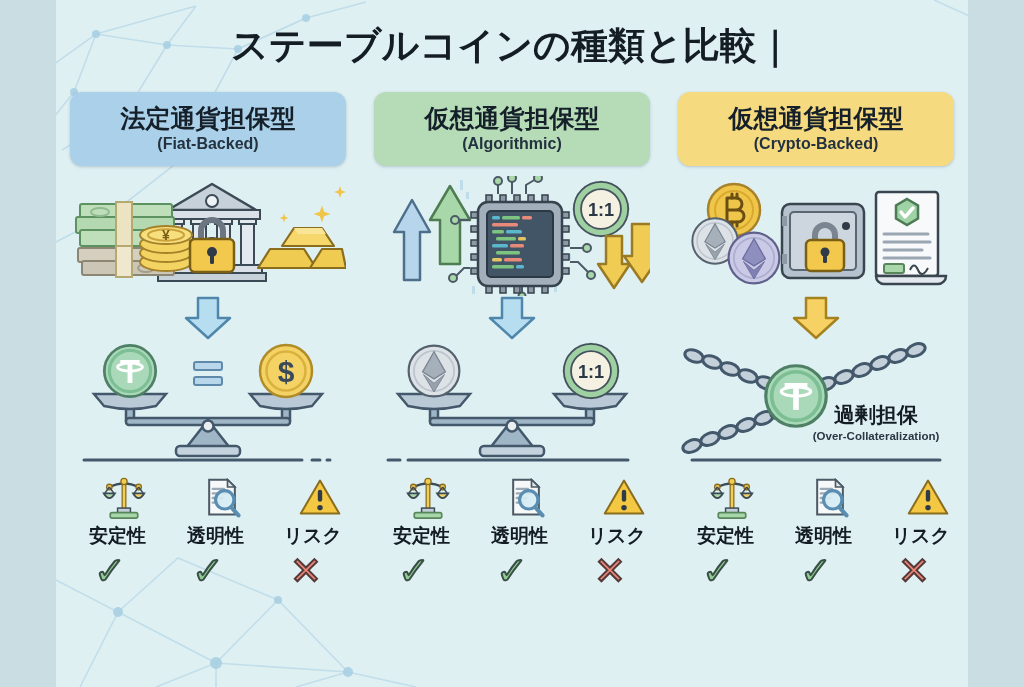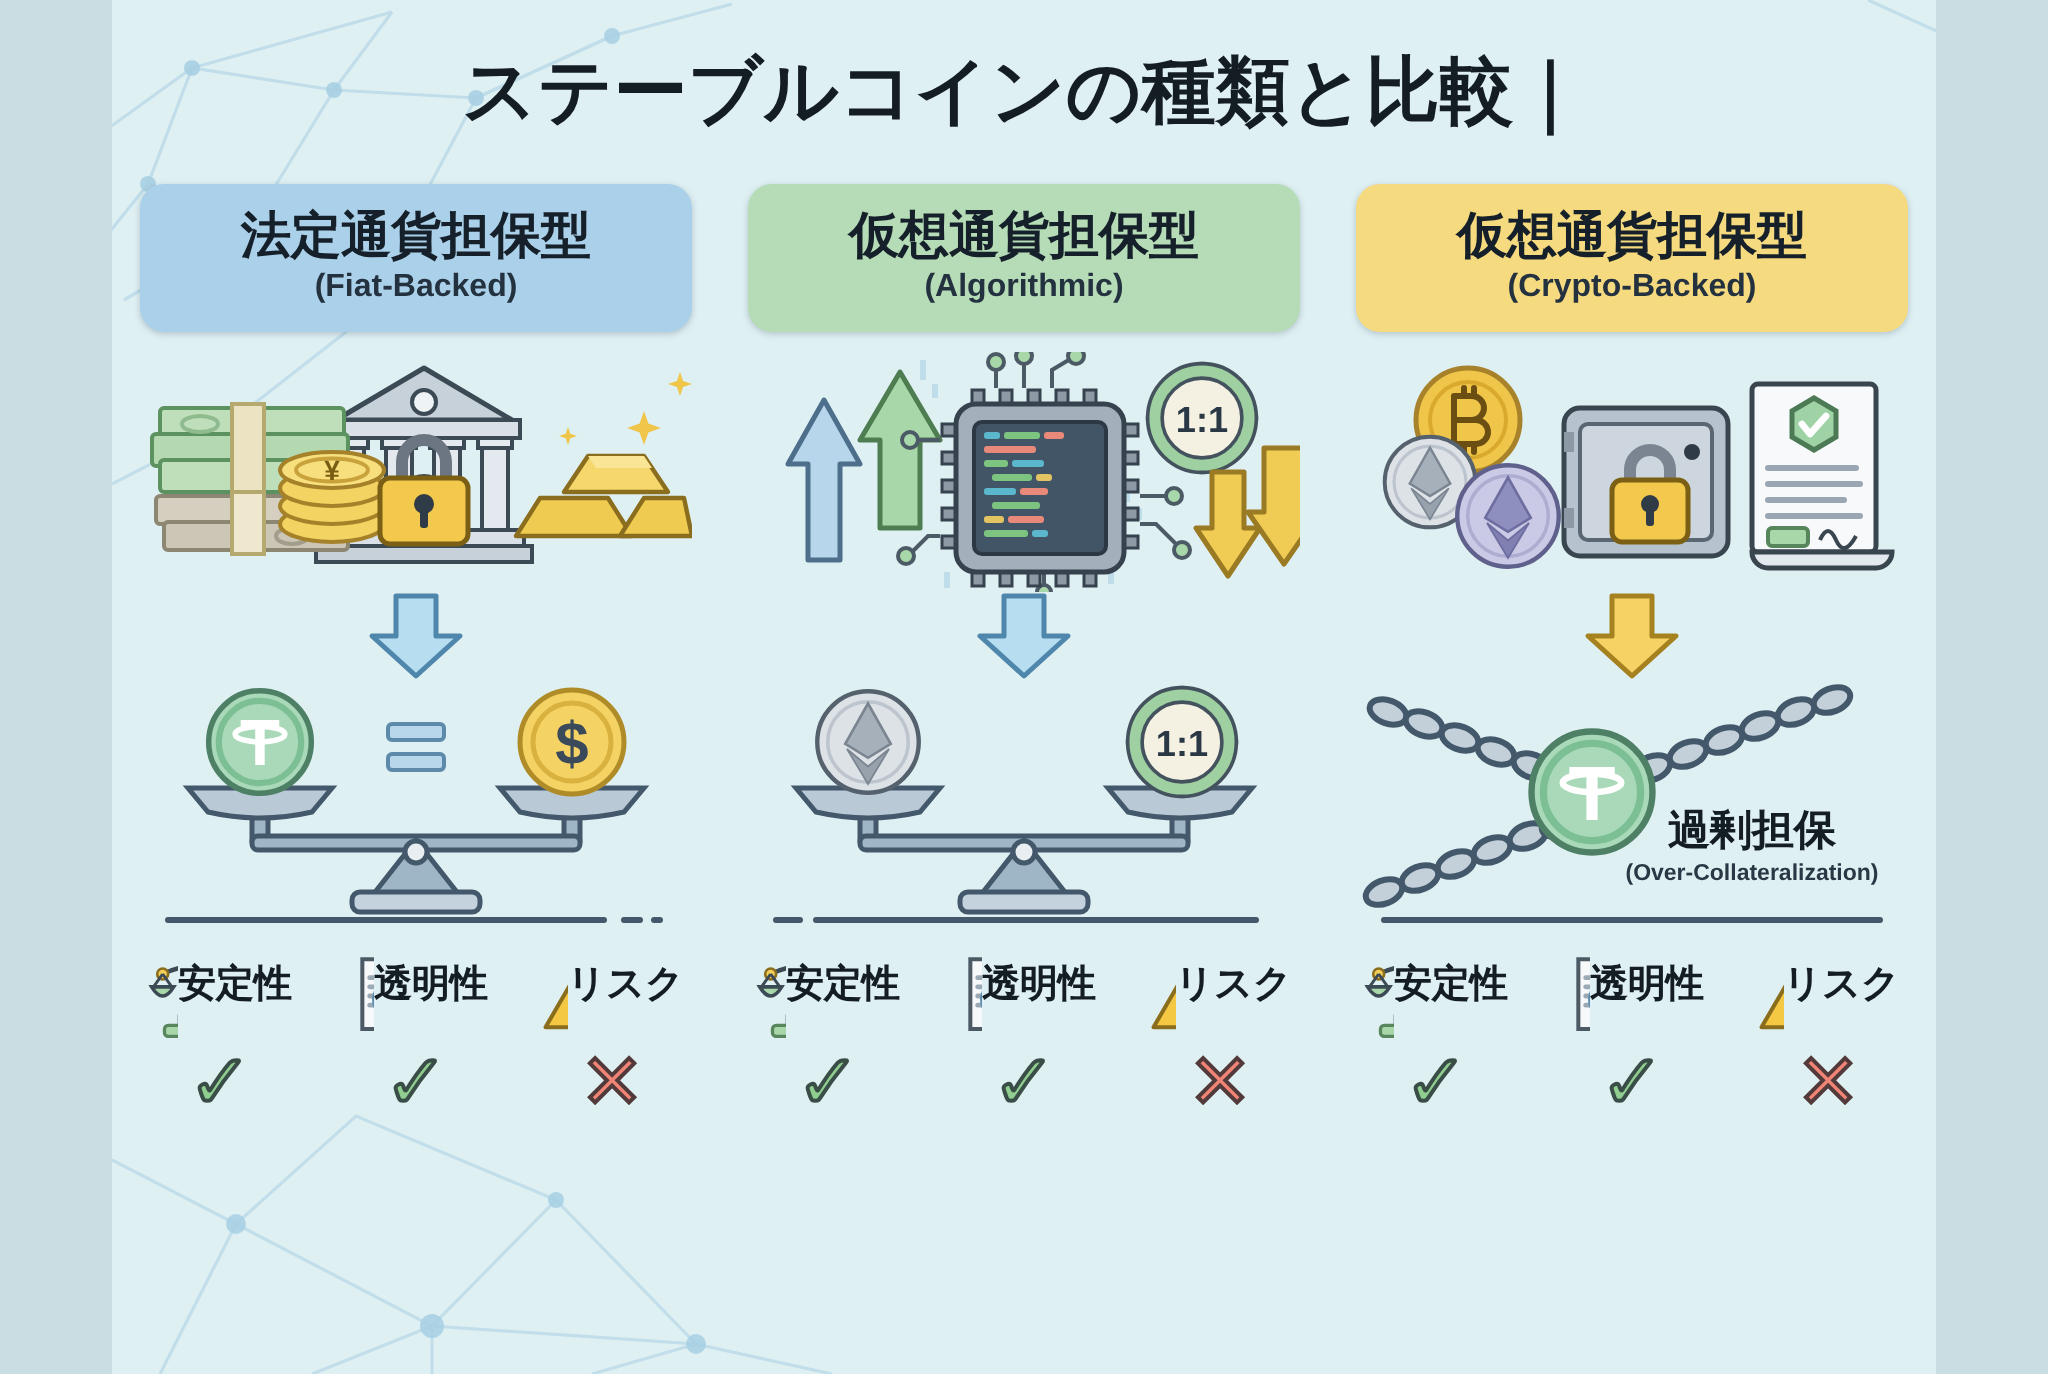--- a/index.html
+++ b/index.html
@@ -13,21 +13,21 @@
   .col-header{width:100%;height:74px;border-radius:12px;display:flex;flex-direction:column;justify-content:center;align-items:center;box-shadow:0 1px 3px rgba(50,70,90,.25);}
   .col-header--fiat{background:#abd1ea;}
   .col-header--algo{background:#b5dcb6;}
   .col-header--crypto{background:#f6da7f;}
   .col-title-jp{font-size:25px;font-weight:700;color:#15202a;line-height:1.1;}
   .col-title-en{font-size:16px;font-weight:700;color:#243240;margin-top:2px;}
   .illus{margin-top:10px;display:block;}
   .downarrow{display:block;}
   .lower{display:block;}
   .features{display:flex;gap:26px;margin-top:10px;align-items:flex-end;}
-  .feature{display:flex;align-items:flex-start;width:72px;}
+  .feature{display:flex;flex-direction:column;align-items:flex-end;width:72px;}
   .feature-label{font-size:19px;font-weight:800;color:#141c24;margin-top:3px;white-space:nowrap;}
   .marks{display:flex;gap:26px;margin-top:2px;}
   .mark{width:72px;text-align:center;font-size:38px;font-weight:bold;line-height:1.1;}
   .mark .check{color:#8fce8f;-webkit-text-stroke:2px #3a4e48;}
   .mark .cross{color:#f08475;-webkit-text-stroke:2px #533a3a;}
   .defs-holder{position:absolute;width:0;height:0;overflow:hidden;}
   svg text{font-family:"Liberation Sans","DejaVu Sans",sans-serif;}
 </style>
 </head>
 <body>

